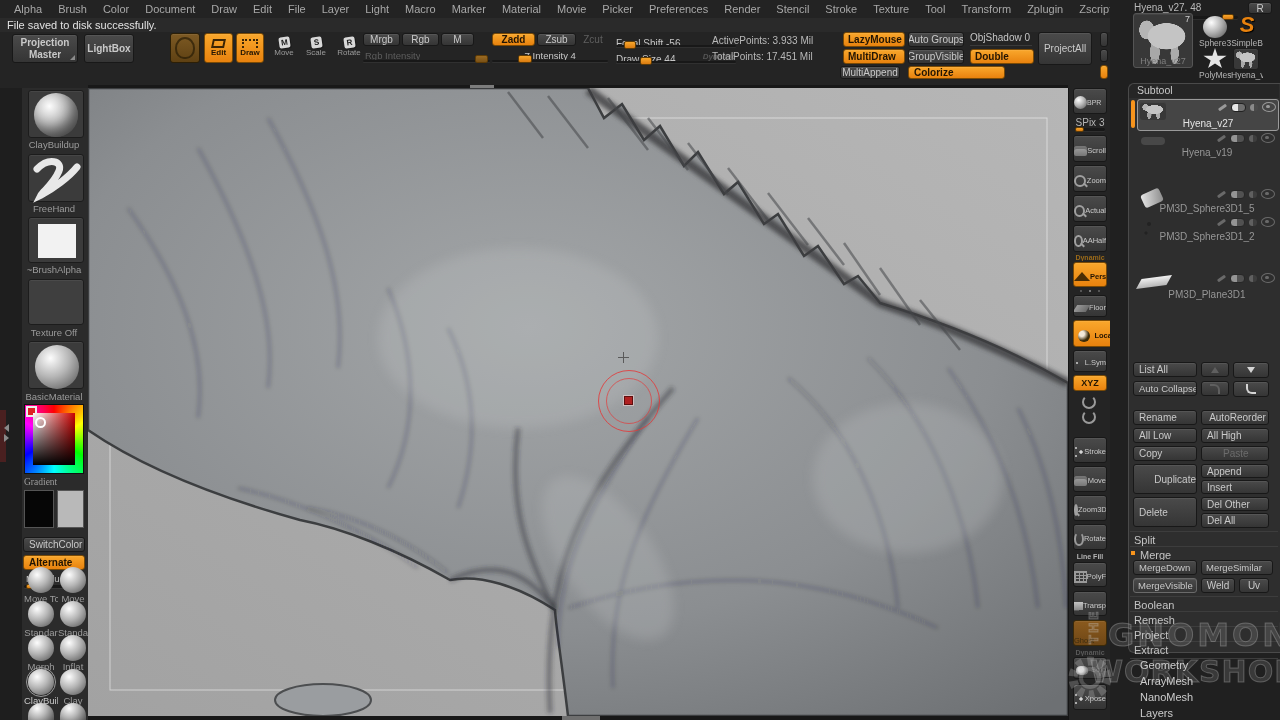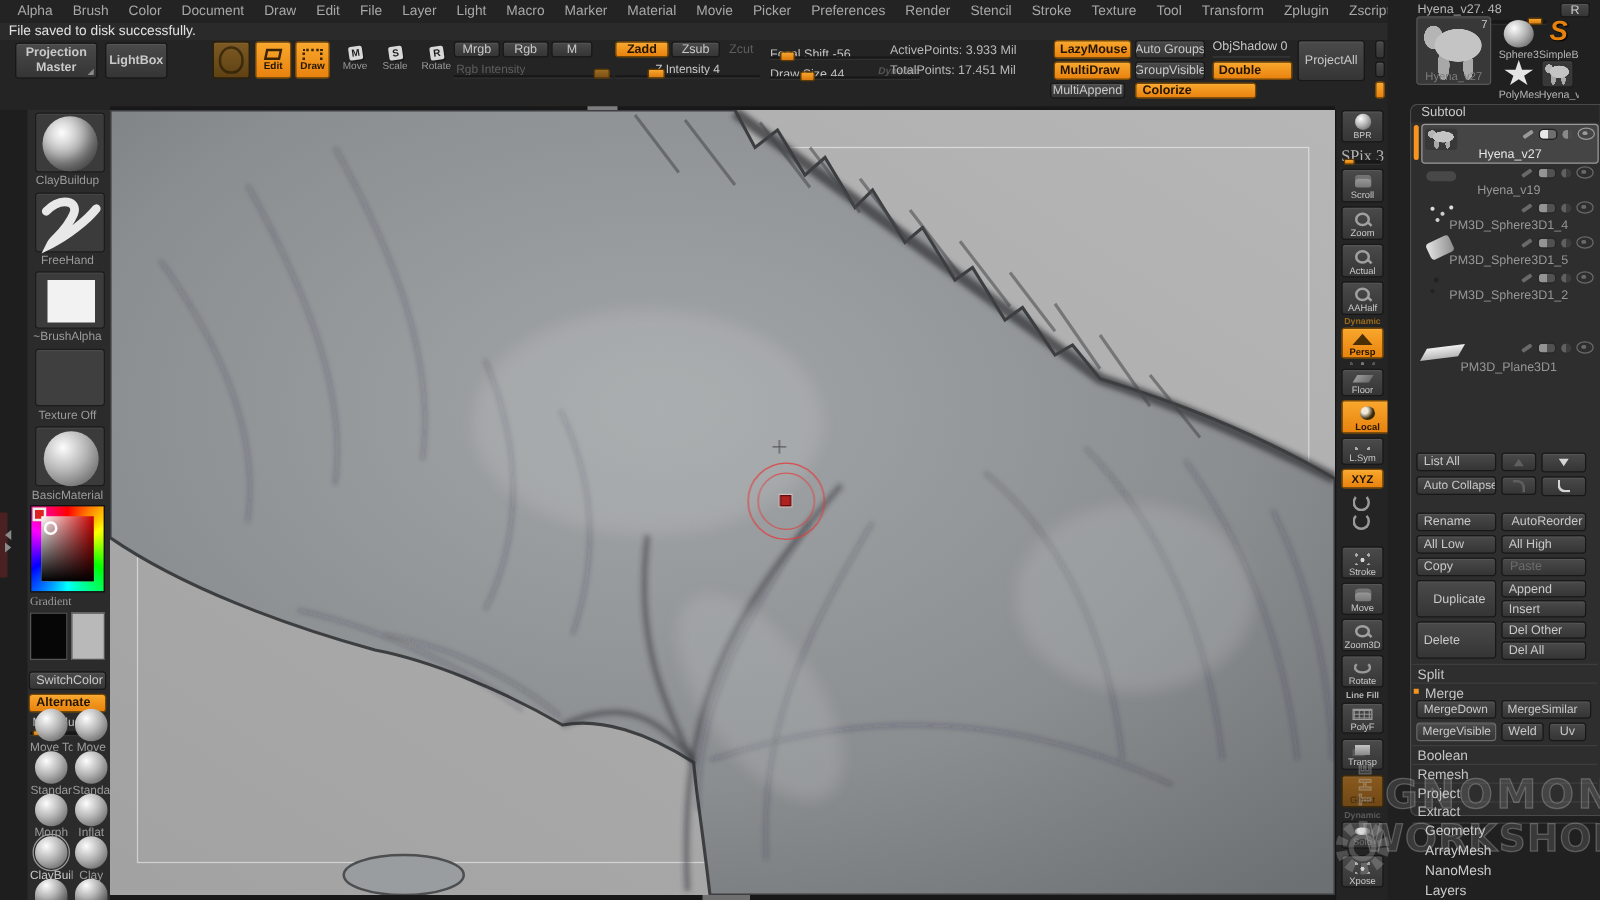--- a/index.html
+++ b/index.html
@@ -50,21 +50,21 @@
   .ic-dots{width:16px;height:8px;background:
      radial-gradient(2px 2px at 3px 4px,#ababab 60%,transparent 70%),
      radial-gradient(2px 2px at 13px 4px,#ababab 60%,transparent 70%);}
   .ic-cross{width:14px;height:12px;background:
      radial-gradient(2px 2px at 2px 2px,#ababab 60%,transparent 70%),
      radial-gradient(2px 2px at 12px 2px,#ababab 60%,transparent 70%),
      radial-gradient(2px 2px at 2px 10px,#ababab 60%,transparent 70%),
      radial-gradient(2px 2px at 12px 10px,#ababab 60%,transparent 70%),
      radial-gradient(2.5px 2.5px at 7px 6px,#d5d5d5 60%,transparent 70%);}
   .ic-solo{width:12px;height:9px;background:radial-gradient(circle at 40% 40%,#ddd 30%,#777 70%);border-radius:40%;}
-  .shelfbtn{flex-direction:column;justify-content:flex-start;padding-top:2px;text-align:right;}
+  .shelfbtn{flex-direction:row;justify-content:flex-start;padding-top:2px;text-align:right;}
   .shelfbtn .slab{font-size:7.5px;margin-top:1px;color:inherit;}
   
   .strow{position:absolute;left:1137px;width:140px;height:28px;color:#969696;font-size:10px;}
   .strow .sname{position:absolute;left:0;right:0;bottom:1px;text-align:center;}
   .micons{position:absolute;top:2px;right:2px;display:flex;align-items:center;opacity:.55;}
   .micons.on{opacity:1;}
   .mi{display:inline-block;margin-left:4px;}
   .mi-pen{width:9px;height:3px;background:#9a9a9a;transform:rotate(-35deg);border-radius:1px;}
   .mi-pill{width:13px;height:7px;border-radius:4px;background:linear-gradient(90deg,#e8e8e8 50%,#6f6f6f 50%);border:1px solid #222;}
   .mi-half{width:8px;height:7px;border-radius:4px;background:linear-gradient(90deg,#8a8a8a 50%,#4a4a4a 50%);}
@@ -376,21 +376,21 @@
   </div>
   <div class="b groove" style="left:88px;top:716px;width:980px;height:4px;border-radius:0;">
     <span style="position:absolute;left:474px;top:0;width:38px;height:4px;background:#6f6f6f;"></span>
   </div>
 
   <div class="b" style="left:1068px;top:88px;width:42px;height:632px;background:#242424;border-left:1px solid #151515;">
     <div class="b btn shelfbtn" style="left:4px;top:0px;width:34px;height:26px;">
       <span class="sph" style="width:13px;height:13px;"></span>
       <span class="slab" style="font-size:7px;">BPR</span>
     </div>
-    <div class="b lbl" style="left:4px;top:29px;width:34px;font-size:13px;color:#b5b5b5;font-family:Liberation Serif, serif;">SPix 3</div>
+    <div class="b lbl" style="left:4px;top:29px;width:34px;font-size:10px;color:#b5b5b5;">SPix 3</div>
     <span class="b groove" style="left:6px;top:40px;width:30px;height:3px;"></span>
     <span class="b handle" style="left:6px;top:39px;width:9px;height:5px;"></span>
 
     <div class="b btn shelfbtn" style="left:4px;top:47px;width:34px;height:27px;">
         <span class="ic ic-hand"></span>
         <span class="slab">Scroll</span>
       </div>
     <div class="b btn shelfbtn" style="left:4px;top:77px;width:34px;height:27px;">
         <span class="ic ic-mag"></span>
         <span class="slab">Zoom</span>
@@ -508,30 +508,20 @@
   <div class="strow" style="top:131px;">
     <span class="b" style="left:4px;top:6px;width:24px;height:8px;background:#5a5a5a;border-radius:4px;opacity:.6;"></span>
     <span class="micons">
         <i class="mi mi-pen"></i>
         <i class="mi mi-pill"></i>
         <i class="mi mi-half"></i>
         <i class="mi mi-eye"></i>
       </span>
     <span class="sname">Hyena_v19</span>
   </div>
-  <div class="strow" style="top:159px;">
-    <span class="b" style="left:4px;top:3px;width:26px;height:18px;background:radial-gradient(2px 2px at 5px 5px,#ddd 60%,transparent),radial-gradient(2px 2px at 13px 9px,#ccc 60%,transparent),radial-gradient(2px 2px at 20px 4px,#ddd 60%,transparent),radial-gradient(2px 2px at 9px 14px,#ccc 60%,transparent);"></span>
-    <span class="micons">
-        <i class="mi mi-pen"></i>
-        <i class="mi mi-pill"></i>
-        <i class="mi mi-half"></i>
-        <i class="mi mi-eye"></i>
-      </span>
-    <span class="sname">PM3D_Sphere3D1_4</span>
-  </div>
   <div class="strow" style="top:187px;">
     <span class="b" style="left:5px;top:4px;width:20px;height:14px;background:linear-gradient(110deg,#e8e8e8,#8a8a8a);border-radius:3px;transform:rotate(-25deg);"></span>
     <span class="micons">
         <i class="mi mi-pen"></i>
         <i class="mi mi-pill"></i>
         <i class="mi mi-half"></i>
         <i class="mi mi-eye"></i>
       </span>
     <span class="sname">PM3D_Sphere3D1_5</span>
   </div>
@@ -583,24 +573,24 @@
     </div>
   <div class="b btn" style="left:1133px;top:428px;width:64px;height:15px;justify-content:flex-start;padding-left:5px;">
       <span>All Low</span>
     </div>
   <div class="b btn" style="left:1201px;top:428px;width:68px;height:15px;justify-content:flex-start;padding-left:5px;">
       <span>All High</span>
     </div>
   <div class="b btn" style="left:1133px;top:446px;width:64px;height:15px;justify-content:flex-start;padding-left:5px;">
       <span>Copy</span>
     </div>
-  <div class="b btn dim" style="left:1201px;top:446px;width:68px;height:15px;justify-content:flex-start;padding-left:6px;">
+  <div class="b btn dim" style="left:1201px;top:446px;width:68px;height:15px;justify-content:flex-start;padding-left:21px;">
       <span>Paste</span>
     </div>
-  <div class="b btn" style="left:1133px;top:464px;width:64px;height:30px;justify-content:center;padding-left:5px;">
+  <div class="b btn" style="left:1133px;top:464px;width:64px;height:30px;justify-content:flex-end;padding-left:5px;">
       <span>Duplicate</span>
     </div>
   <div class="b btn" style="left:1201px;top:464px;width:68px;height:14px;justify-content:flex-start;padding-left:5px;">
       <span>Append</span>
     </div>
   <div class="b btn" style="left:1201px;top:480px;width:68px;height:14px;justify-content:flex-start;padding-left:5px;">
       <span>Insert</span>
     </div>
   <div class="b btn" style="left:1133px;top:497px;width:64px;height:30px;justify-content:flex-start;padding-left:5px;">
       <span>Delete</span>

